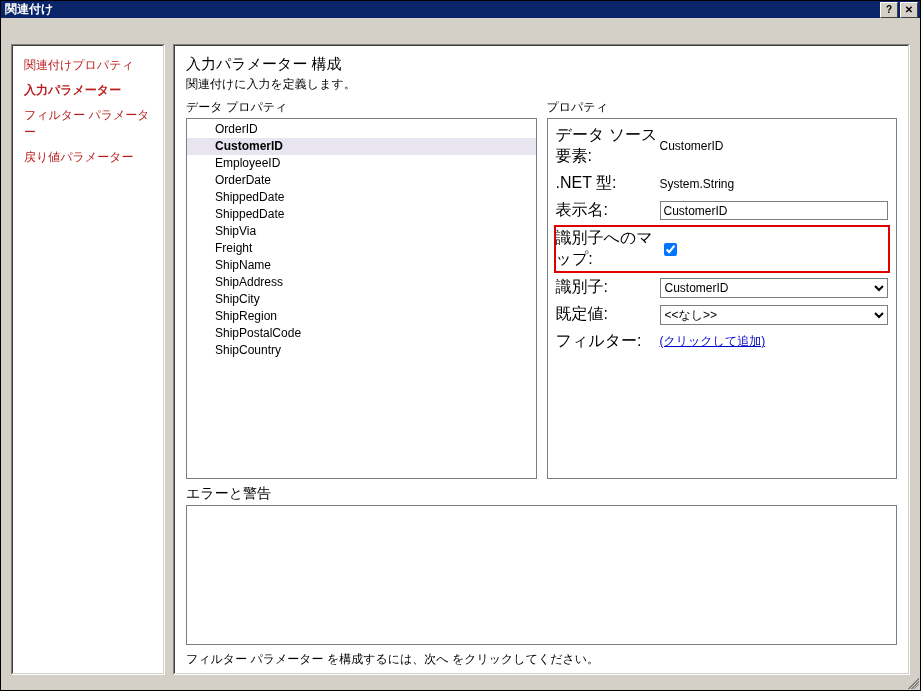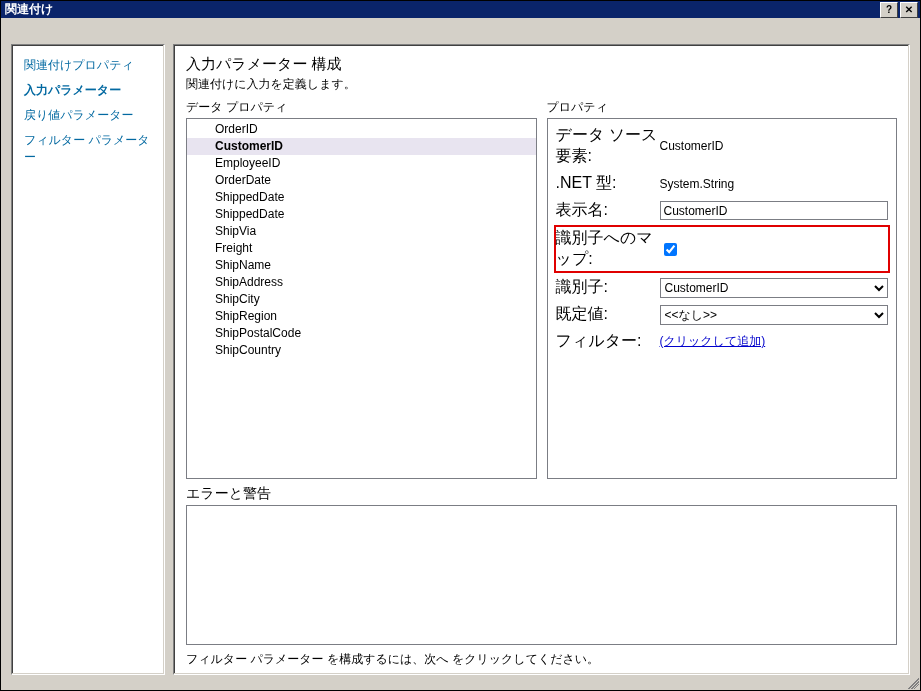--- a/index.html
+++ b/index.html
@@ -53,21 +53,21 @@
     border-bottom-color: #fff;
     box-shadow: inset -1px -1px 0 #d4d0c8, inset 1px 1px 0 #404040;
   }
   .sidebar {
     width: 154px;
     padding: 8px 6px;
   }
   .sidebar-item {
     padding: 4px 6px;
     cursor: pointer;
-    color: #0369a1;
+    color: #b91c1c;
   }
   .sidebar-item.active { font-weight: bold; }
   .main {
     flex: 1;
     display: flex; flex-direction: column;
     padding: 10px 12px 6px 12px;
   }
   .main-title {
     font-size: 15px;
     margin-bottom: 2px;
@@ -197,22 +197,22 @@
   <div class="titlebar">
     <span class="titlebar-text">関連付け</span>
     <div class="titlebar-btn">?</div>
     <div class="titlebar-btn">✕</div>
   </div>
 
   <div class="body">
     <div class="panel sidebar" id="sidebar">
         <div class="sidebar-item">関連付けプロパティ</div>
         <div class="sidebar-item active">入力パラメーター</div>
+        <div class="sidebar-item">フィルター パラメーター</div>
         <div class="sidebar-item">戻り値パラメーター</div>
-        <div class="sidebar-item">フィルター パラメーター</div>
       </div>
 
     <div class="panel main">
       <div class="main-title">入力パラメーター 構成</div>
       <div class="main-sub">関連付けに入力を定義します。</div>
 
       <div class="cols">
         <div class="col">
           <div class="col-label">データ プロパティ</div>
           <div class="listbox" id="listbox">

